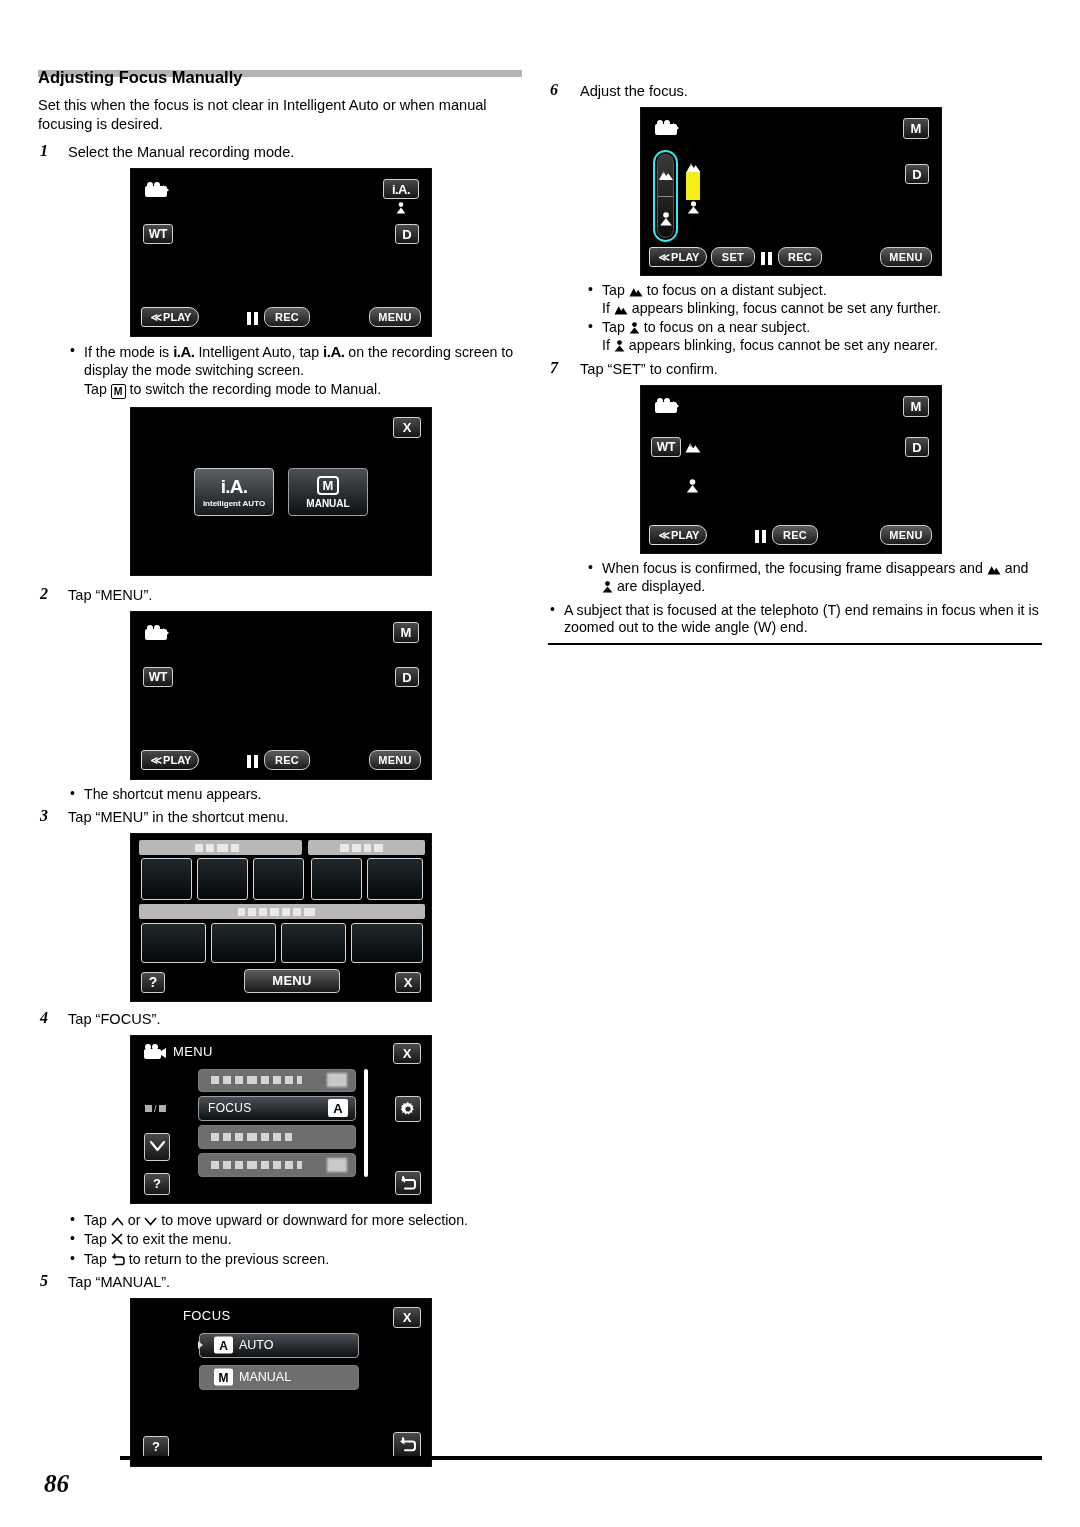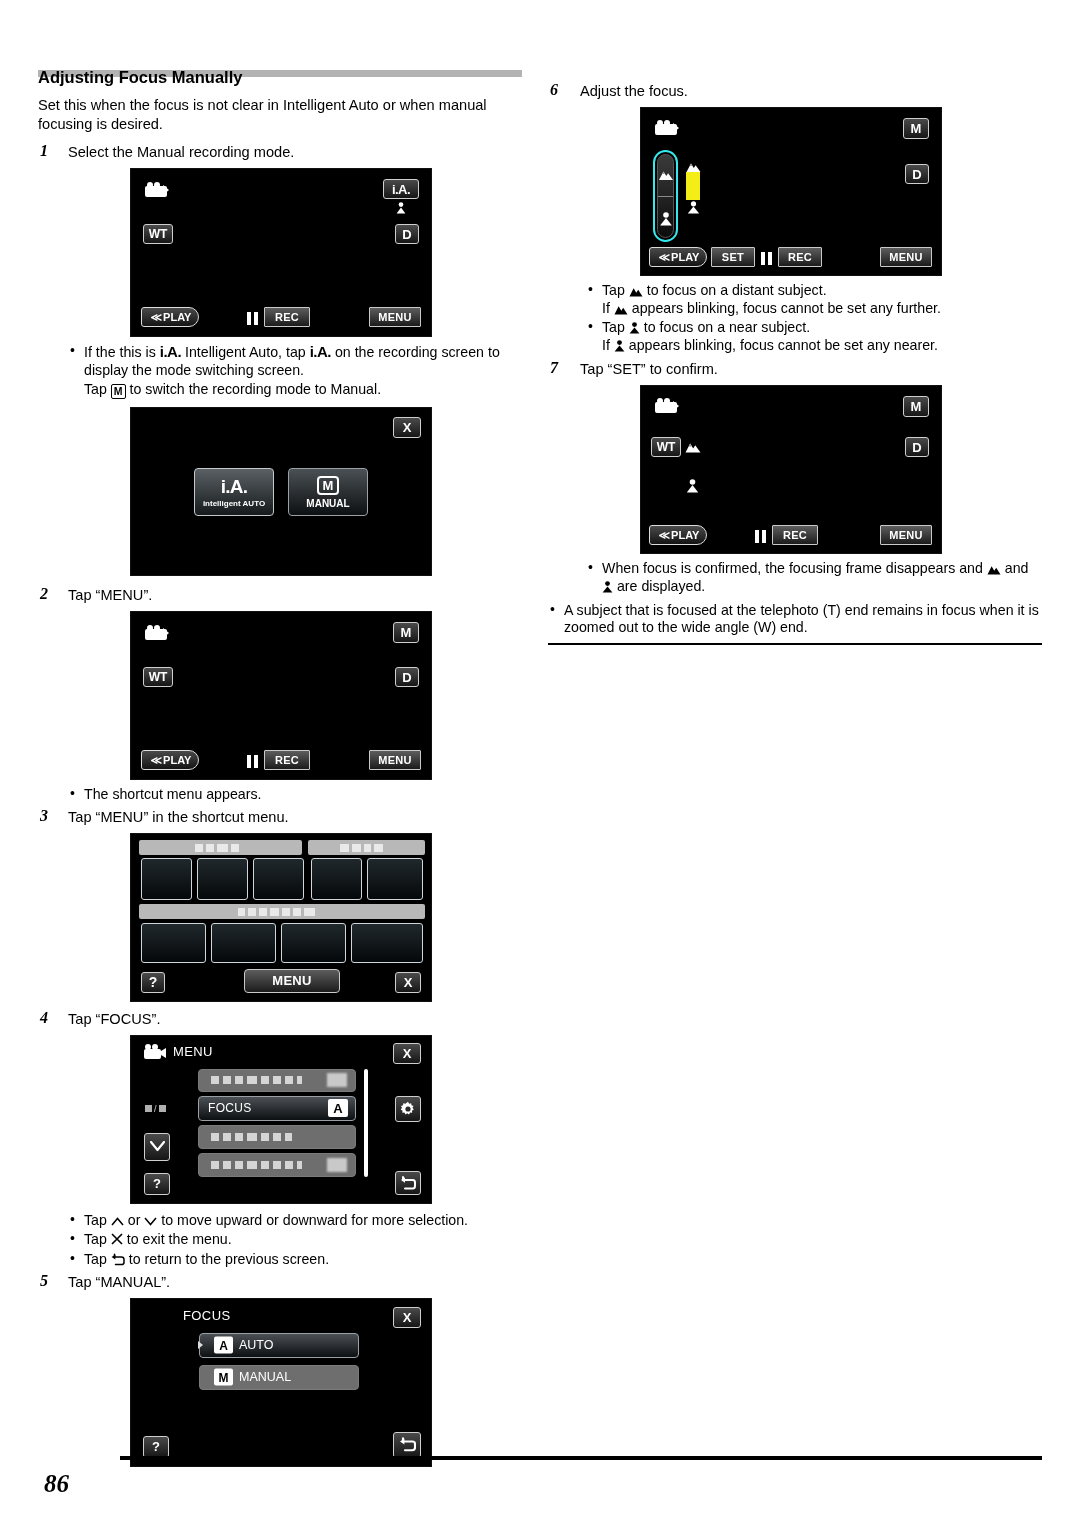--- a/index.html
+++ b/index.html
@@ -45,21 +45,21 @@
   .prs{display:inline-block;vertical-align:-2px;}
 
   
   .lcd{position:relative;background:#000;border:1px solid #111;box-sizing:border-box;
        width:302px;height:169px;margin:6px 0 6px 92px;}
   .lcd.r{margin-left:92px;}
   .lcd *{box-sizing:border-box;}
 
   
   .btn{position:absolute;display:flex;align-items:center;justify-content:center;
-       color:#fff;font-weight:bold;border-radius:1px;
+       color:#fff;font-weight:bold;border-radius:8px;
        background:linear-gradient(#5d5d5d,#1b1b1b);border:1px solid #c9c9c9;
        font-size:11px;letter-spacing:.3px;}
   .flat{position:absolute;color:#fff;}
 
   
   .camicon{position:absolute;width:22px;height:15px;}
   .camicon .body{position:absolute;left:0;bottom:0;width:22px;height:11px;background:#fff;border-radius:2px;}
   .camicon .l1{position:absolute;left:2px;top:0;width:6px;height:6px;border-radius:50%;background:#fff;}
   .camicon .l2{position:absolute;left:9px;top:0;width:6px;height:6px;border-radius:50%;background:#fff;}
   .camicon .lens{position:absolute;right:-2px;top:3px;width:0;height:0;
@@ -155,21 +155,21 @@
       <div class="pause" style="left:116px;bottom:11px;">
           <i></i>
           <i></i>
         </div>
       <div class="btn" style="left:133px;bottom:9px;width:46px;height:20px;">REC</div>
       <div class="btn" style="right:10px;bottom:9px;width:52px;height:20px;">MENU</div>
     </div>
 
     <div class="blist l">
       <div class="bul">
-        <span>If the this is</span>
+        <span>If the mode is</span>
         <span class="ia-inline">i.A.</span>
         <span>Intelligent Auto, tap</span>
         <span class="ia-inline">i.A.</span>
         <span>on the recording screen to display the mode switching screen.</span>
       </div>
       <div class="bul-sub">
         <span>Tap</span>
         <span class="boxM">M</span>
         <span>to switch the recording mode to Manual.</span>
       </div>

